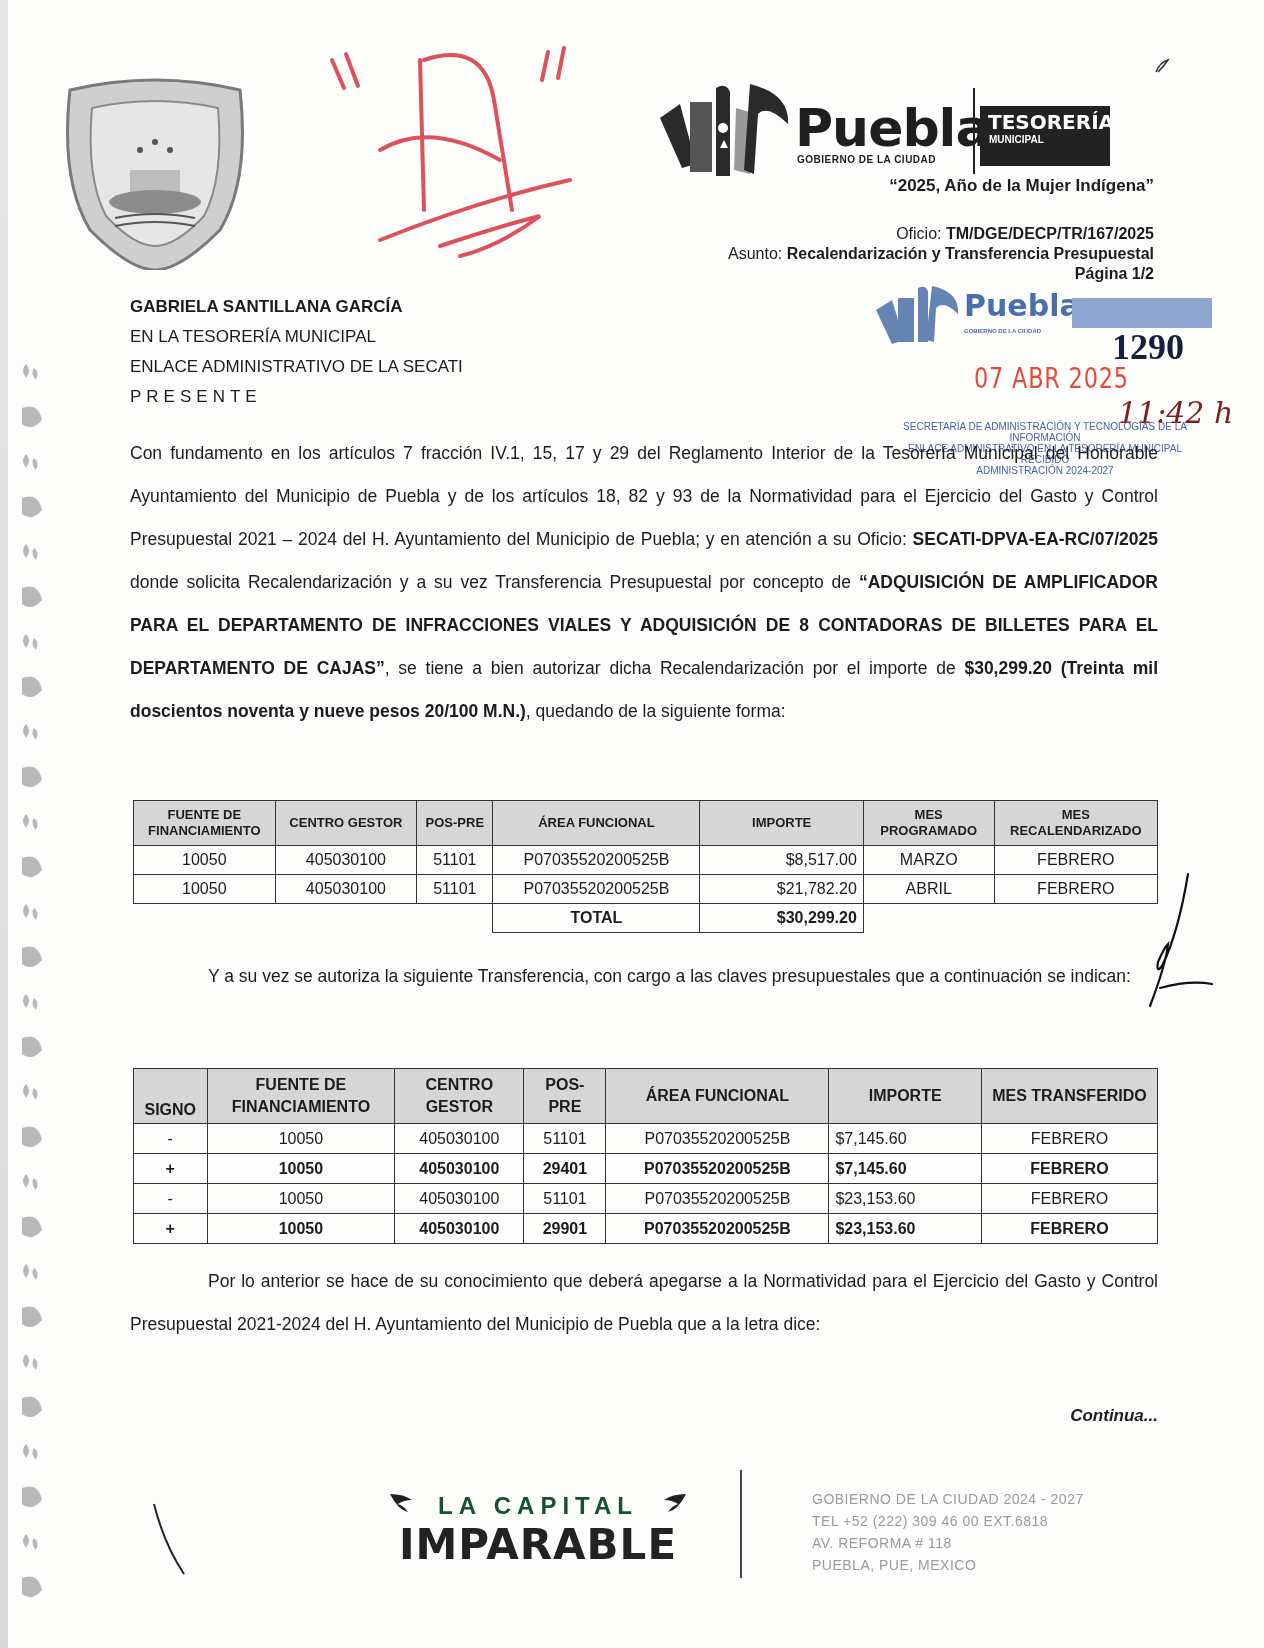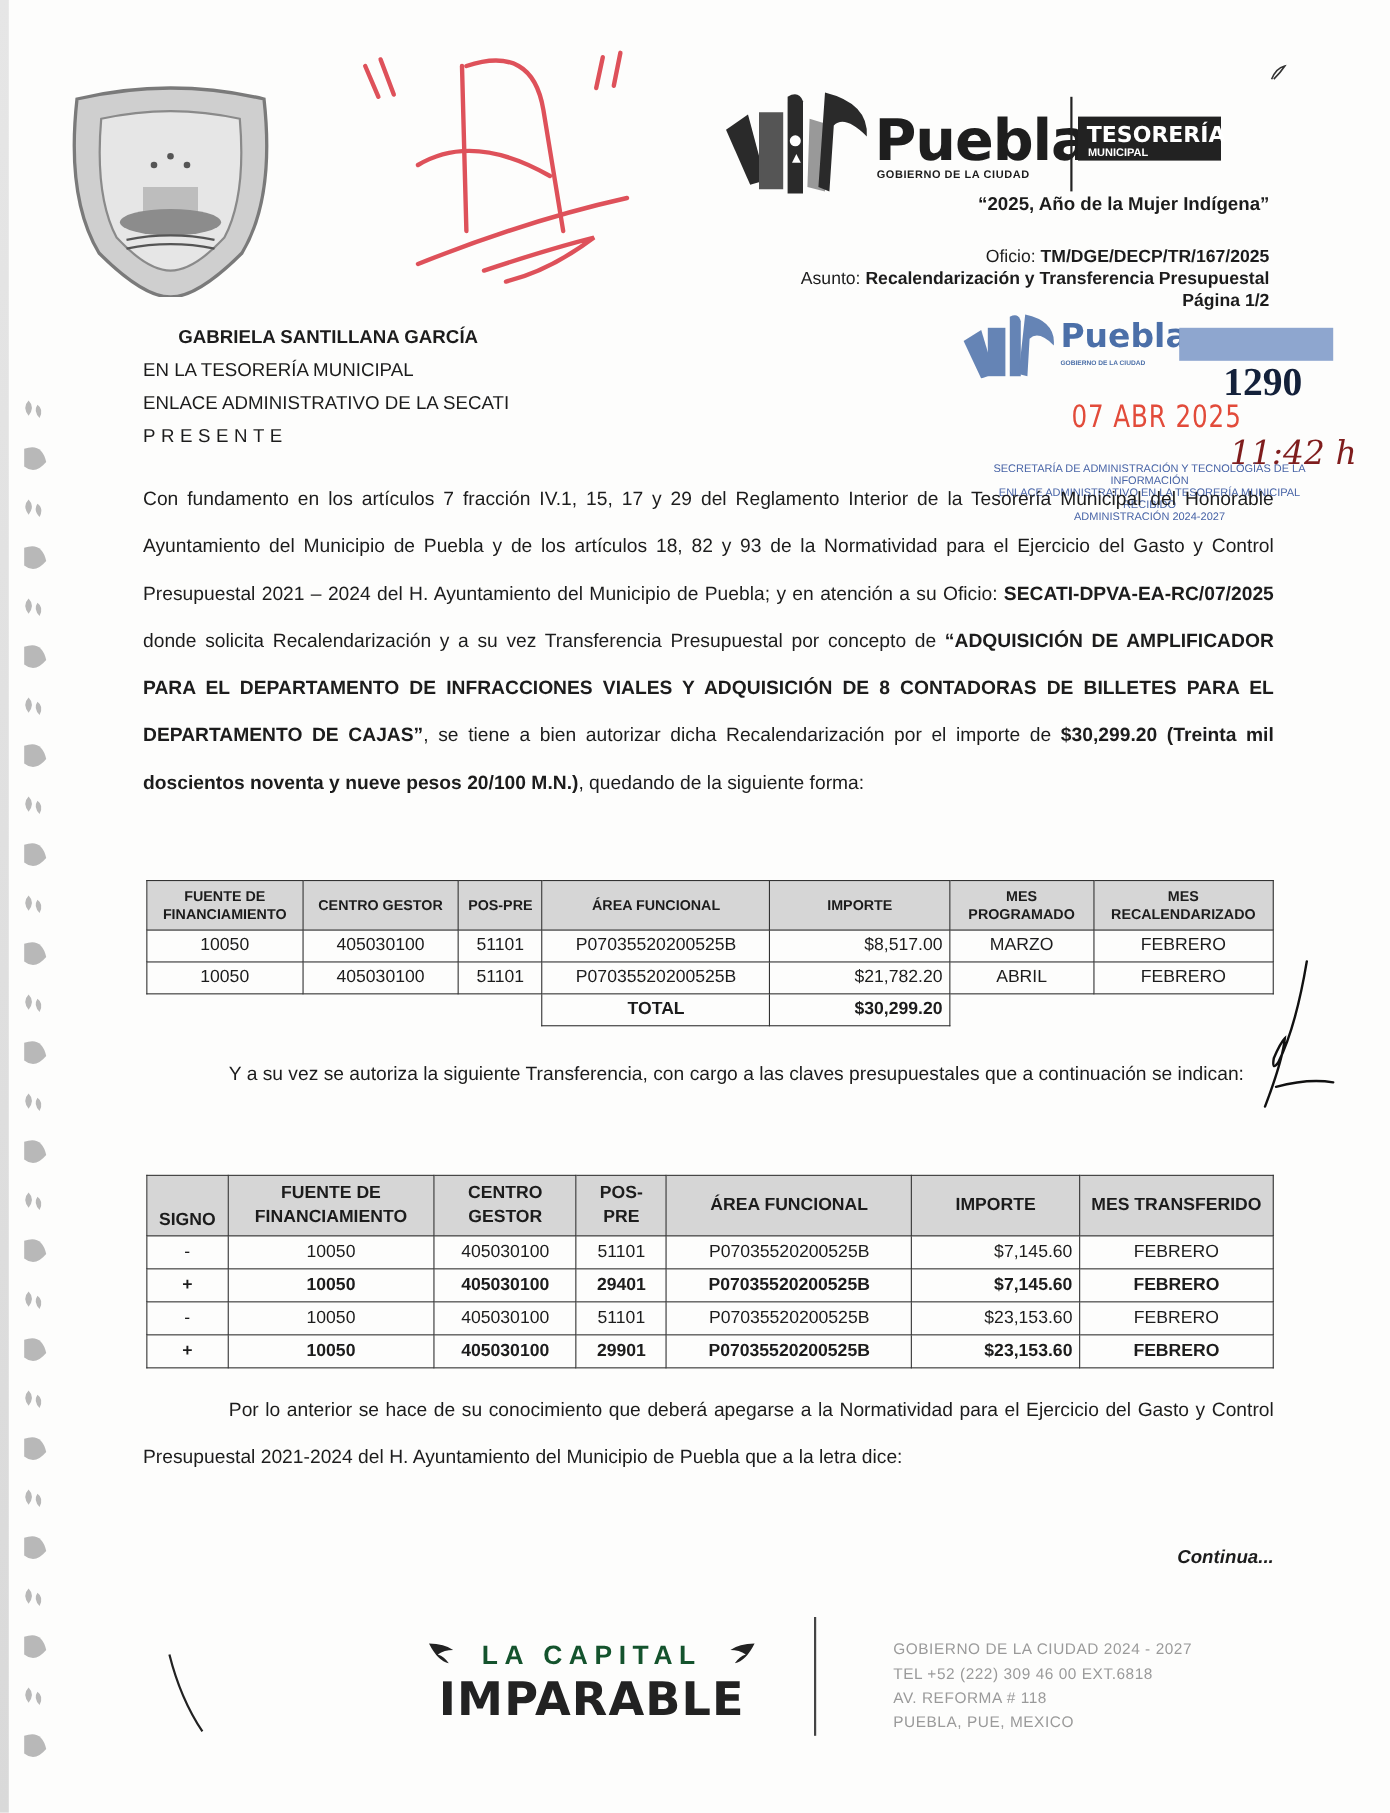--- a/index.html
+++ b/index.html
@@ -19,21 +19,21 @@
   .crest { left: 60px; top: 70px; width: 190px; height: 200px; }
 
   
   .handwritten-a { left: 320px; top: 40px; width: 260px; height: 220px; }
 
   
   .logo { left: 650px; top: 78px; width: 460px; height: 100px; }
   .logo-text { position: absolute; left: 145px; top: 20px; font-size: 52px; font-weight: bold; color: #1e1e1e; letter-spacing: -1px; font-family: "DejaVu Sans", sans-serif; }
   .logo-sub { position: absolute; left: 147px; top: 76px; font-size: 10px; font-weight: bold; letter-spacing: .5px; }
   .logo-divider { position: absolute; left: 323px; top: 10px; width: 2px; height: 86px; background: #222; }
-  .teso-box { position: absolute; left: 330px; top: 28px; width: 130px; height: 40px; background: #222; color: #fff; }
+  .teso-box { position: absolute; left: 330px; top: 28px; width: 130px; height: 60px; background: #222; color: #fff; }
   .teso-title { position: absolute; left: 8px; top: 4px; font-size: 20px; font-weight: bold; font-family: "DejaVu Sans", sans-serif; }
   .teso-sub { position: absolute; left: 9px; top: 28px; font-size: 10px; font-weight: bold; }
 
   .motto { right: 110px; top: 176px; font-size: 17px; font-weight: bold; }
 
   .ref { right: 110px; text-align: center; font-size: 16px; line-height: 20px; }
   .ref b { font-weight: bold; }
   .ref-oficio { top: 224px; }
   .ref-asunto { top: 244px; }
   .ref-page { top: 264px; font-weight: bold; }
@@ -43,21 +43,21 @@
   .stamp-text { position: absolute; left: 92px; top: 6px; font-size: 30px; font-weight: bold; color: #4b6fa8; font-family: "DejaVu Sans", sans-serif; }
   .stamp-sub { position: absolute; left: 92px; top: 46px; font-size: 6px; color: #4b6fa8; font-weight: bold; }
   .stamp-bar { position: absolute; left: 200px; top: 16px; width: 140px; height: 30px; background: #8ea6cf; }
   .stamp-number { left: 1112px; top: 326px; font-family: "Liberation Serif", serif; font-weight: bold; font-size: 36px; color: #14213a; }
   .stamp-date { left: 974px; top: 362px; font-size: 28px; color: #e24b3a; letter-spacing: 1px; font-family: "DejaVu Sans", sans-serif; transform: scaleX(.8); transform-origin: left; }
   .stamp-time { left: 1118px; top: 395px; font-size: 30px; color: #7f1d1d; font-family: "DejaVu Serif", serif; font-style: italic; }
   .stamp-dept { left: 880px; top: 421px; width: 330px; font-size: 10px; color: #4763a6; text-align: center; line-height: 11px; }
 
   
   .recipient { left: 130px; top: 292px; font-size: 17px; line-height: 30px; }
-  .recipient .name { font-weight: bold; margin-left: 32px; }
+  .recipient .name { font-weight: bold; }
   .recipient .spaced { letter-spacing: 5px; }
 
   
   .para { left: 130px; width: 1028px; font-size: 17.5px; line-height: 43px; text-align: justify; }
   .para b { font-weight: bold; }
   .p1 { top: 432px; }
   .p2 { top: 955px; text-indent: 78px; }
   .p3 { top: 1260px; text-indent: 78px; }
 
   
@@ -66,21 +66,21 @@
   th { background: #d6d6d6; font-size: 13px; font-weight: bold; line-height: 16px; }
   .t1 { left: 133px; top: 800px; width: 1025px; }
   .t1 th { height: 40px; }
   .t1 td { height: 24px; }
   .t1 td.imp { text-align: right; }
   .total-row td.empty { border: none; background: transparent; }
   .total-row td { font-weight: bold; }
   .t2 { left: 133px; top: 1068px; width: 1025px; }
   .t2 th { height: 50px; font-size: 16px; line-height: 22px; }
   .t2 td { height: 25px; }
-  .t2 td.imp { text-align: right; }
+  .t2 td.imp { text-align: left; }
   .t2 tr.bold td { font-weight: bold; }
 
   .continua { right: 106px; top: 1406px; font-size: 17px; font-weight: bold; font-style: italic; }
 
   
   .footer-logo { left: 388px; top: 1488px; width: 300px; height: 92px; }
   .footer-capital { position: absolute; left: 0; top: 4px; width: 300px; text-align: center; font-size: 24px; font-weight: bold; letter-spacing: 6px; color: #14532d; }
   .footer-imparable { position: absolute; left: 0; top: 32px; width: 300px; text-align: center; font-size: 42px; font-weight: bold; letter-spacing: 1px; color: #222; font-family: "DejaVu Sans", sans-serif; }
   .footer-divider { left: 740px; top: 1470px; width: 2px; height: 108px; background: #444; }
   .footer-contact { left: 764px; top: 1488px; font-size: 14px; line-height: 22px; color: #9a9a9a; letter-spacing: .5px; margin-left: 48px; }

